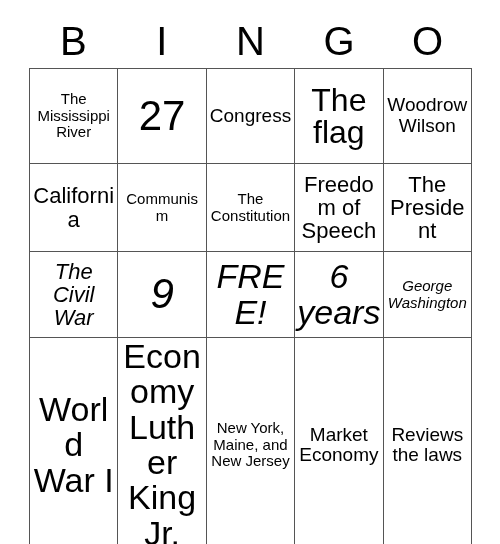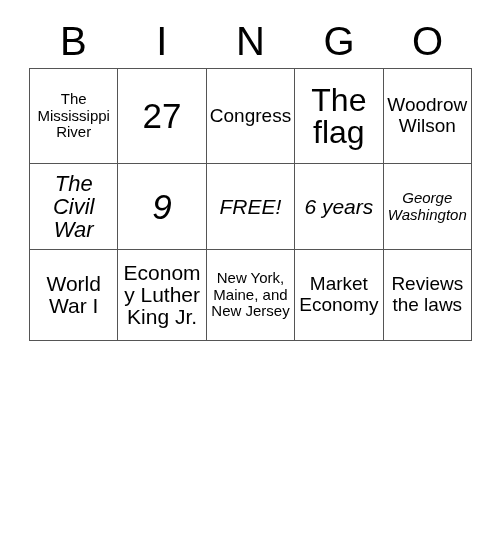--- a/index.html
+++ b/index.html
@@ -62,22 +62,22 @@
     width: 100%;
     line-height: 1.04;
     word-wrap: break-word;
     overflow-wrap: break-word;
   }
   
   .sz-xs   { font-size: 13px; line-height: 1.12; }
   .sz-s    { font-size: 15px; line-height: 1.10; }
   .sz-m    { font-size: 19px; line-height: 1.08; }
   .sz-l    { font-size: 22px; line-height: 1.06; }
-  .sz-xl   { font-size: 21px; line-height: 1.04; }
-  .sz-xxl  { font-size: 35px; line-height: 1.02; }
+  .sz-xl   { font-size: 34px; line-height: 1.04; }
+  .sz-xxl  { font-size: 42px; line-height: 1.02; }
   .sz-huge { font-size: 32px; line-height: 1.00; }
 </style>
 </head>
 <body>
 
 <div id="bingo-card">
 
   <div id="bingo-header">
     <div class="header-letter">B</div>
     <div class="header-letter">I</div>
@@ -96,20 +96,37 @@
             <span class="cell-text sz-xxl">27</span>
           </td>
         <td>
             <span class="cell-text sz-m">Congress</span>
           </td>
         <td>
             <span class="cell-text sz-huge">The flag</span>
           </td>
         <td>
             <span class="cell-text sz-m">Woodrow Wilson</span>
+          </td>
+      </tr>
+      <tr class="row-h-1">
+        <td>
+            <span class="cell-text sz-l">California</span>
+          </td>
+        <td>
+            <span class="cell-text sz-s">Communism</span>
+          </td>
+        <td>
+            <span class="cell-text sz-s">The Constitution</span>
+          </td>
+        <td>
+            <span class="cell-text sz-l">Freedom of Speech</span>
+          </td>
+        <td>
+            <span class="cell-text sz-l">The President</span>
           </td>
       </tr>
       <tr class="row-h-2">
         <td>
             <span class="cell-text sz-l">The Civil War</span>
           </td>
         <td>
             <span class="cell-text sz-xxl">9</span>
           </td>
         <td>

